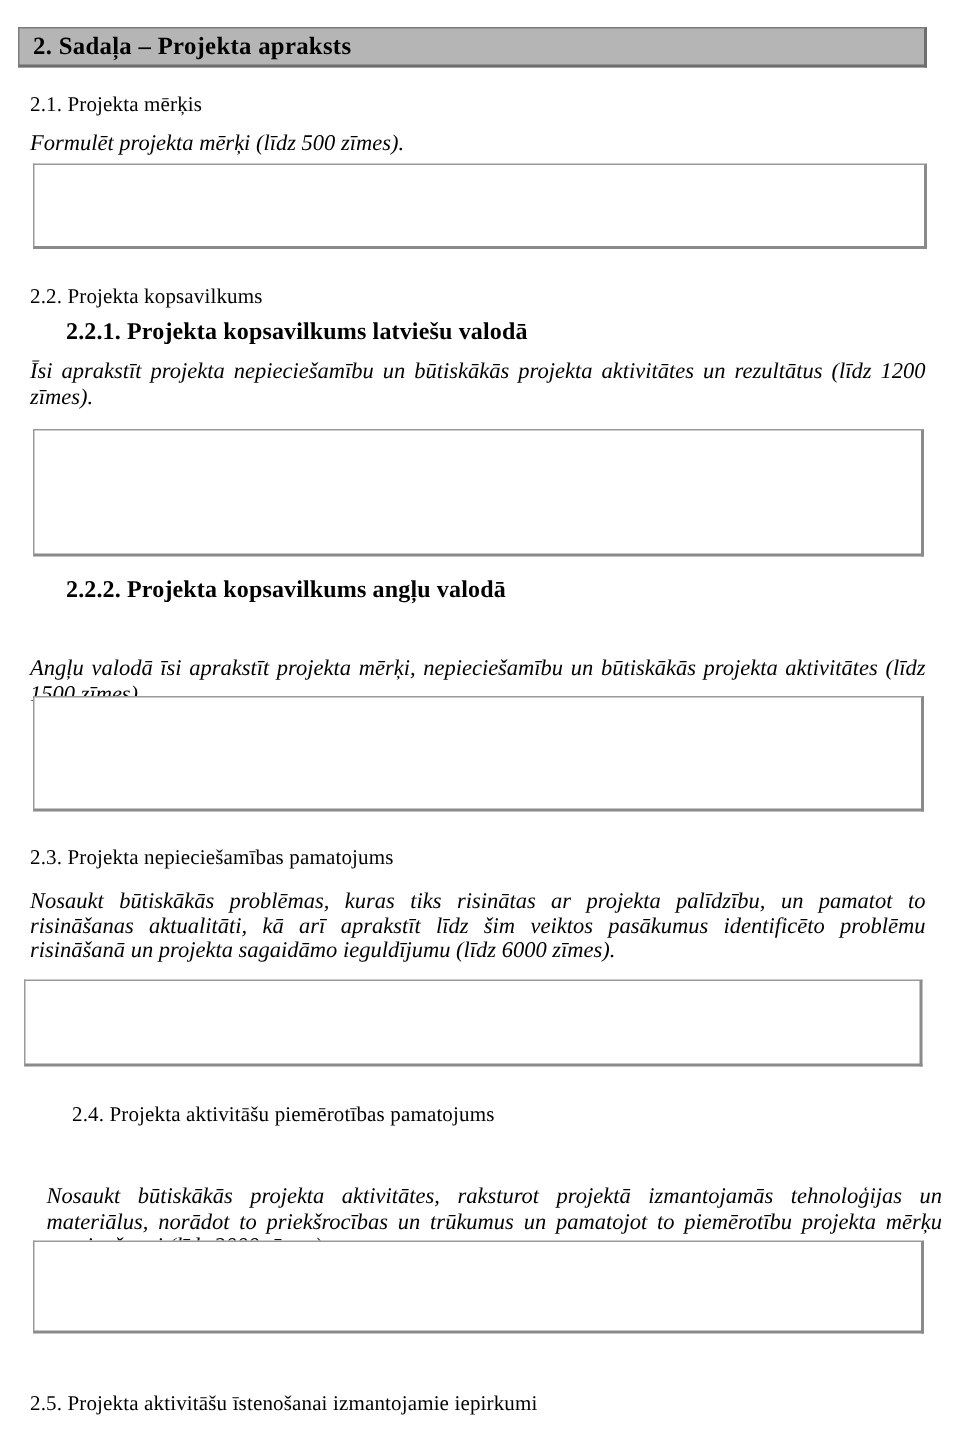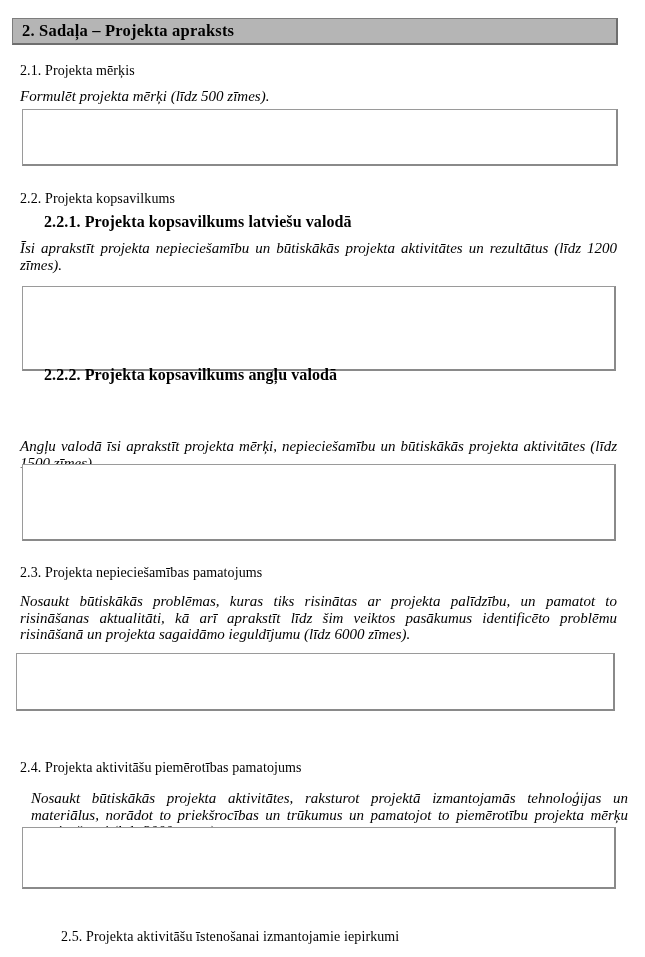--- a/index.html
+++ b/index.html
@@ -104,27 +104,27 @@
   <div class="h2" style="top:64px;">2.1. Projekta mērķis</div>
   <div class="instr nojust" style="left:20px; top:88px; width:590px;">Formulēt projekta mērķi (līdz 500 zīmes).</div>
   <div class="answer-box" style="left:22px; top:109px; width:596px; height:57px;"></div>
 
   <div class="h2" style="top:192px;">2.2. Projekta kopsavilkums</div>
 
   <div class="h3" style="top:214px;">2.2.1. Projekta kopsavilkums latviešu valodā</div>
   <div class="instr" style="left:20px; top:240px; width:597px;">Īsi aprakstīt projekta nepieciešamību un būtiskākās projekta aktivitātes un rezultātus (līdz 1200 zīmes).</div>
   <div class="answer-box" style="left:22px; top:286px; width:594px; height:85px;"></div>
 
-  <div class="h3" style="top:367px;text-align:right;">2.2.2. Projekta kopsavilkums angļu valodā</div>
+  <div class="h3" style="top:386px;text-align:right;">2.2.2. Projekta kopsavilkums angļu valodā</div>
   <div class="instr" style="left:20px; top:418px; width:597px;margin-top:20px;">Angļu valodā īsi aprakstīt projekta mērķi, nepieciešamību un būtiskākās projekta aktivitātes (līdz 1500 zīmes).</div>
   <div class="answer-box" style="left:22px; top:464px; width:594px; height:77px;"></div>
 
   <div class="h2" style="top:566px;">2.3. Projekta nepieciešamības pamatojums</div>
   <div class="instr" style="left:20px; top:593px; width:597px;">Nosaukt būtiskākās problēmas, kuras tiks risinātas ar projekta palīdzību, un pamatot to risināšanas aktualitāti, kā arī aprakstīt līdz šim veiktos pasākumus identificēto problēmu risināšanā un projekta sagaidāmo ieguldījumu (līdz 6000 zīmes).</div>
   <div class="answer-box" style="left:16px; top:653px; width:599px; height:58px;"></div>
 
-  <div class="h2" style="top:761px;">2.4. Projekta aktivitāšu piemērotības pamatojums</div>
+  <div class="h2" style="top:737px;margin-left:28px;">2.4. Projekta aktivitāšu piemērotības pamatojums</div>
   <div class="instr" style="left:31px; top:764px; width:597px;margin-top:26px;">Nosaukt būtiskākās projekta aktivitātes, raksturot projektā izmantojamās tehnoloģijas un materiālus, norādot to priekšrocības un trūkumus un pamatojot to piemērotību projekta mērķu sasniegšanai (līdz 3000 zīmes).</div>
   <div class="answer-box" style="left:22px; top:827px; width:594px; height:62px;"></div>
 
-  <div class="h2" style="top:930px;margin-left:41px;">2.5. Projekta aktivitāšu īstenošanai izmantojamie iepirkumi</div>
+  <div class="h2" style="top:930px;">2.5. Projekta aktivitāšu īstenošanai izmantojamie iepirkumi</div>
 
 </div>
 
 </body></html>

